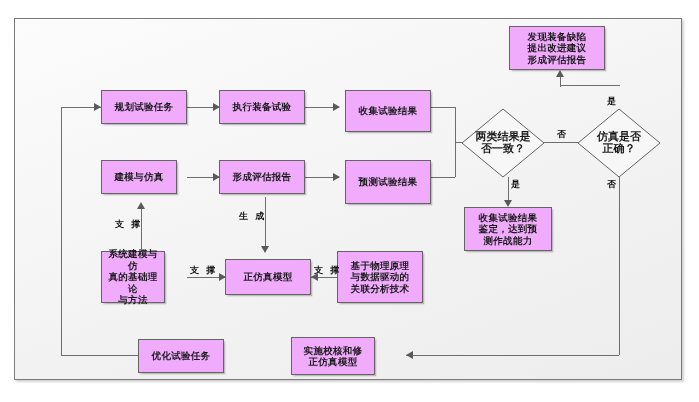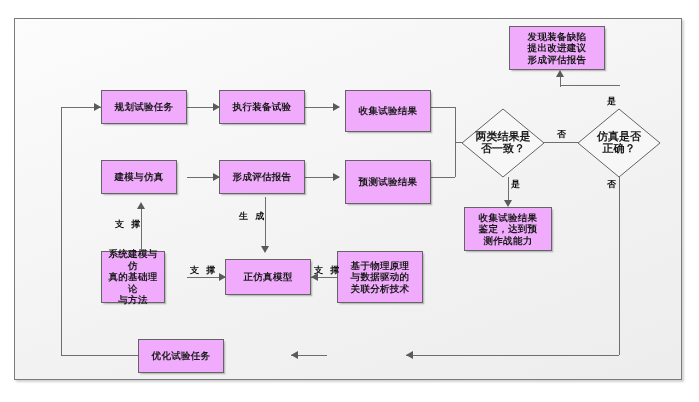--- a/index.html
+++ b/index.html
@@ -148,20 +148,24 @@
     <div class="node" style="left:210px;top:240px;width:86px;height:36px;">
       <span>正仿真模型</span>
     </div>
 
     <div class="node" style="left:322px;top:232px;width:86px;height:52px;white-space:pre-line;">
       <span>基于物理原理
 与数据驱动的
 关联分析技术</span>
     </div>
 
+    <div class="node" style="left:276px;top:318px;width:84px;height:38px;white-space:pre-line;">
+      <span>实施校核和修
+正仿真模型</span>
+    </div>
 
     <div class="node" style="left:123px;top:320px;width:86px;height:34px;">
       <span>优化试验任务</span>
     </div>
 
     <div class="diamond-wrap" style="left:446px;top:89px;width:84px;height:70px;">
       <svg class="diamond-shape" viewBox="0 0 84 70" preserveAspectRatio="none">
         <polygon points="42,1 83,35 42,69 1,35" fill="#f7f7f7" stroke="#646464" stroke-width="1"></polygon>
       </svg>
       <div class="diamond-label" style="white-space:pre-line;">两类结果是

